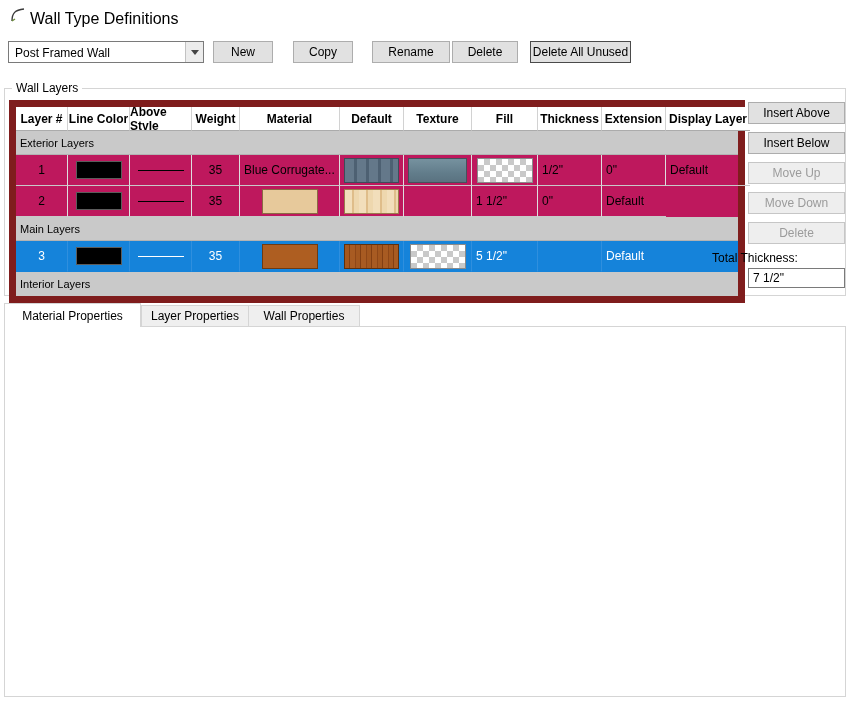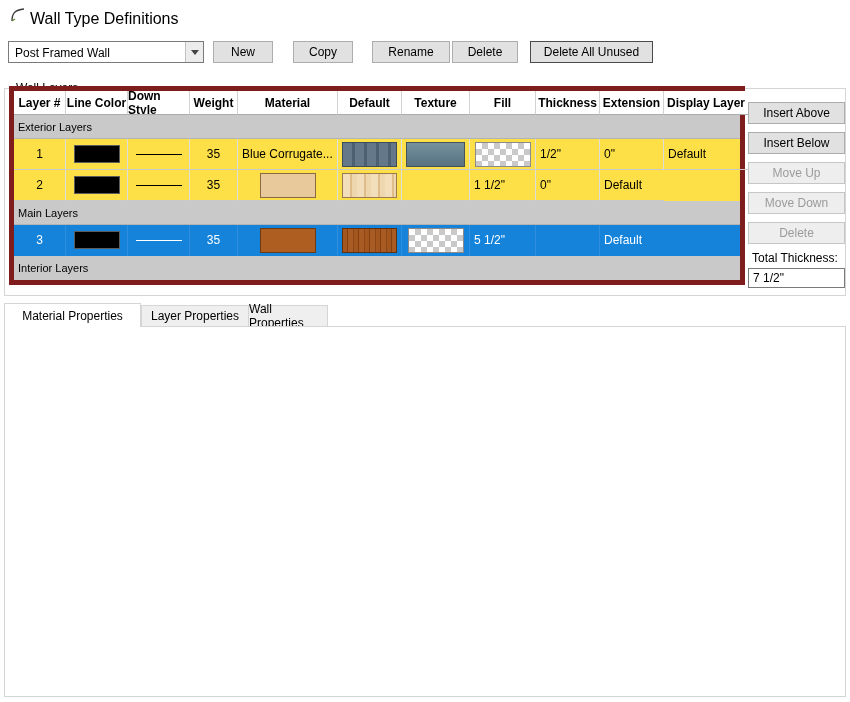--- a/index.html
+++ b/index.html
@@ -23,21 +23,21 @@
   .combo .arrowbox { position:absolute; right:0; top:0; width:18px; height:100%;
                      background:#ececec; border-left:1px solid #c2c2c2;
                      display:flex; align-items:center; justify-content:center; }
   .tri-down { width:0; height:0; border-left:4px solid transparent; border-right:4px solid transparent; border-top:5px solid #444; }
 
   
   .groupbox { position:absolute; border:1px solid #d5d5d5; background:#fff; }
   .group-legend { position:absolute; background:#fff; padding:0 4px; }
 
   
-  .layers-table { position:absolute; left:9px; top:86px; width:736px; border:5px solid #7f1d1d; background:#fde047; }
+  .layers-table { position:absolute; left:9px; top:100px; width:736px; border:7px solid #7f1d1d; background:#be185d; }
   .tr { display:grid; grid-template-columns:52px 62px 62px 48px 100px 64px 68px 66px 64px 64px 84px; }
   .tr.data { height:31px; }
   .tr.header { height:24px; }
   .th { display:flex; align-items:center; justify-content:center; font-weight:bold;
         border-right:1px solid #d2d2d2; border-bottom:1px solid #ababab; background:#fff; overflow:hidden; }
   .th:last-child { border-right:none; }
   .td { display:flex; align-items:center; border-right:1px solid #dedede; border-bottom:1px solid #c9c9c9;
         overflow:hidden; padding:0 4px; }
   .td:last-child { border-right:none; }
   .td.center { justify-content:center; }
@@ -101,31 +101,31 @@
   <div class="combo" style="left:8px; top:41px; width:196px;">
     <span class="txt">Post Framed Wall</span>
     <span class="arrowbox">
         <span class="tri-down"></span>
       </span>
   </div>
   <div class="btn" style="left:213px; top:41px; width:60px;">New</div>
   <div class="btn" style="left:293px; top:41px; width:60px;">Copy</div>
   <div class="btn" style="left:372px; top:41px; width:78px;">Rename</div>
   <div class="btn" style="left:452px; top:41px; width:66px;">Delete</div>
-  <div class="btn default" style="left:530px; top:41px; width:123px;">Delete All Unused</div>
+  <div class="btn default" style="left:530px; top:41px; width:101px;">Delete All Unused</div>
 
   <div class="groupbox" style="left:4px; top:88px; width:842px; height:208px;"></div>
   <div class="group-legend" style="left:12px; top:81px;">Wall Layers</div>
 
   <div class="layers-table">
 
     <div class="tr header">
       <div class="th">Layer #</div>
       <div class="th">Line Color</div>
-      <div class="th">Down Style</div>
+      <div class="th">Above Style</div>
       <div class="th">Weight</div>
       <div class="th">Material</div>
       <div class="th">Default</div>
       <div class="th">Texture</div>
       <div class="th">Fill</div>
       <div class="th">Thickness</div>
       <div class="th">Extension</div>
       <div class="th">Display Layer</div>
     </div>
 
@@ -202,28 +202,28 @@
     </div>
 
     <div class="tr-section" style="border-bottom:none;">Interior Layers</div>
   </div>
 
   <div class="btn" style="left:748px; top:102px; width:97px;">Insert Above</div>
   <div class="btn" style="left:748px; top:132px; width:97px;">Insert Below</div>
   <div class="btn disabled" style="left:748px; top:162px; width:97px;">Move Up</div>
   <div class="btn disabled" style="left:748px; top:192px; width:97px;">Move Down</div>
   <div class="btn disabled" style="left:748px; top:222px; width:97px;">Delete</div>
-  <div class="lbl" style="left:752px; top:251px;text-align:center;">Total Thickness:</div>
+  <div class="lbl" style="left:712px; top:251px;text-align:center;">Total Thickness:</div>
   <div class="fw nowrench" style="left:748px; top:268px; width:97px;">
     <input readonly="" value="7 1/2&quot;" style="">
   </div>
 
   <div class="tab active" style="left:4px; width:137px;">Material Properties</div>
   <div class="tab inactive" style="left:141px; width:108px;">Layer Properties</div>
-  <div class="tab inactive" style="left:248px; width:80px;">Wall Properties</div>
+  <div class="tab inactive" style="left:248px; width:112px;">Wall Properties</div>
   <div class="tabpanel"></div>
 
   <span class="cb checked" style="left:22px; top:340px;"></span>
   <div class="lbl" style="left:41px; top:340px;">Framing</div>
 
   <span class="cb" style="left:55px; top:366px;"></span>
   <div class="lbl" style="left:74px; top:366px;">Use Default Framing Material</div>
 
   <span class="cb disabled" style="left:55px; top:392px;"></span>
   <div class="lbl gray" style="left:74px; top:392px;">Place Framing On Display Layer</div>

